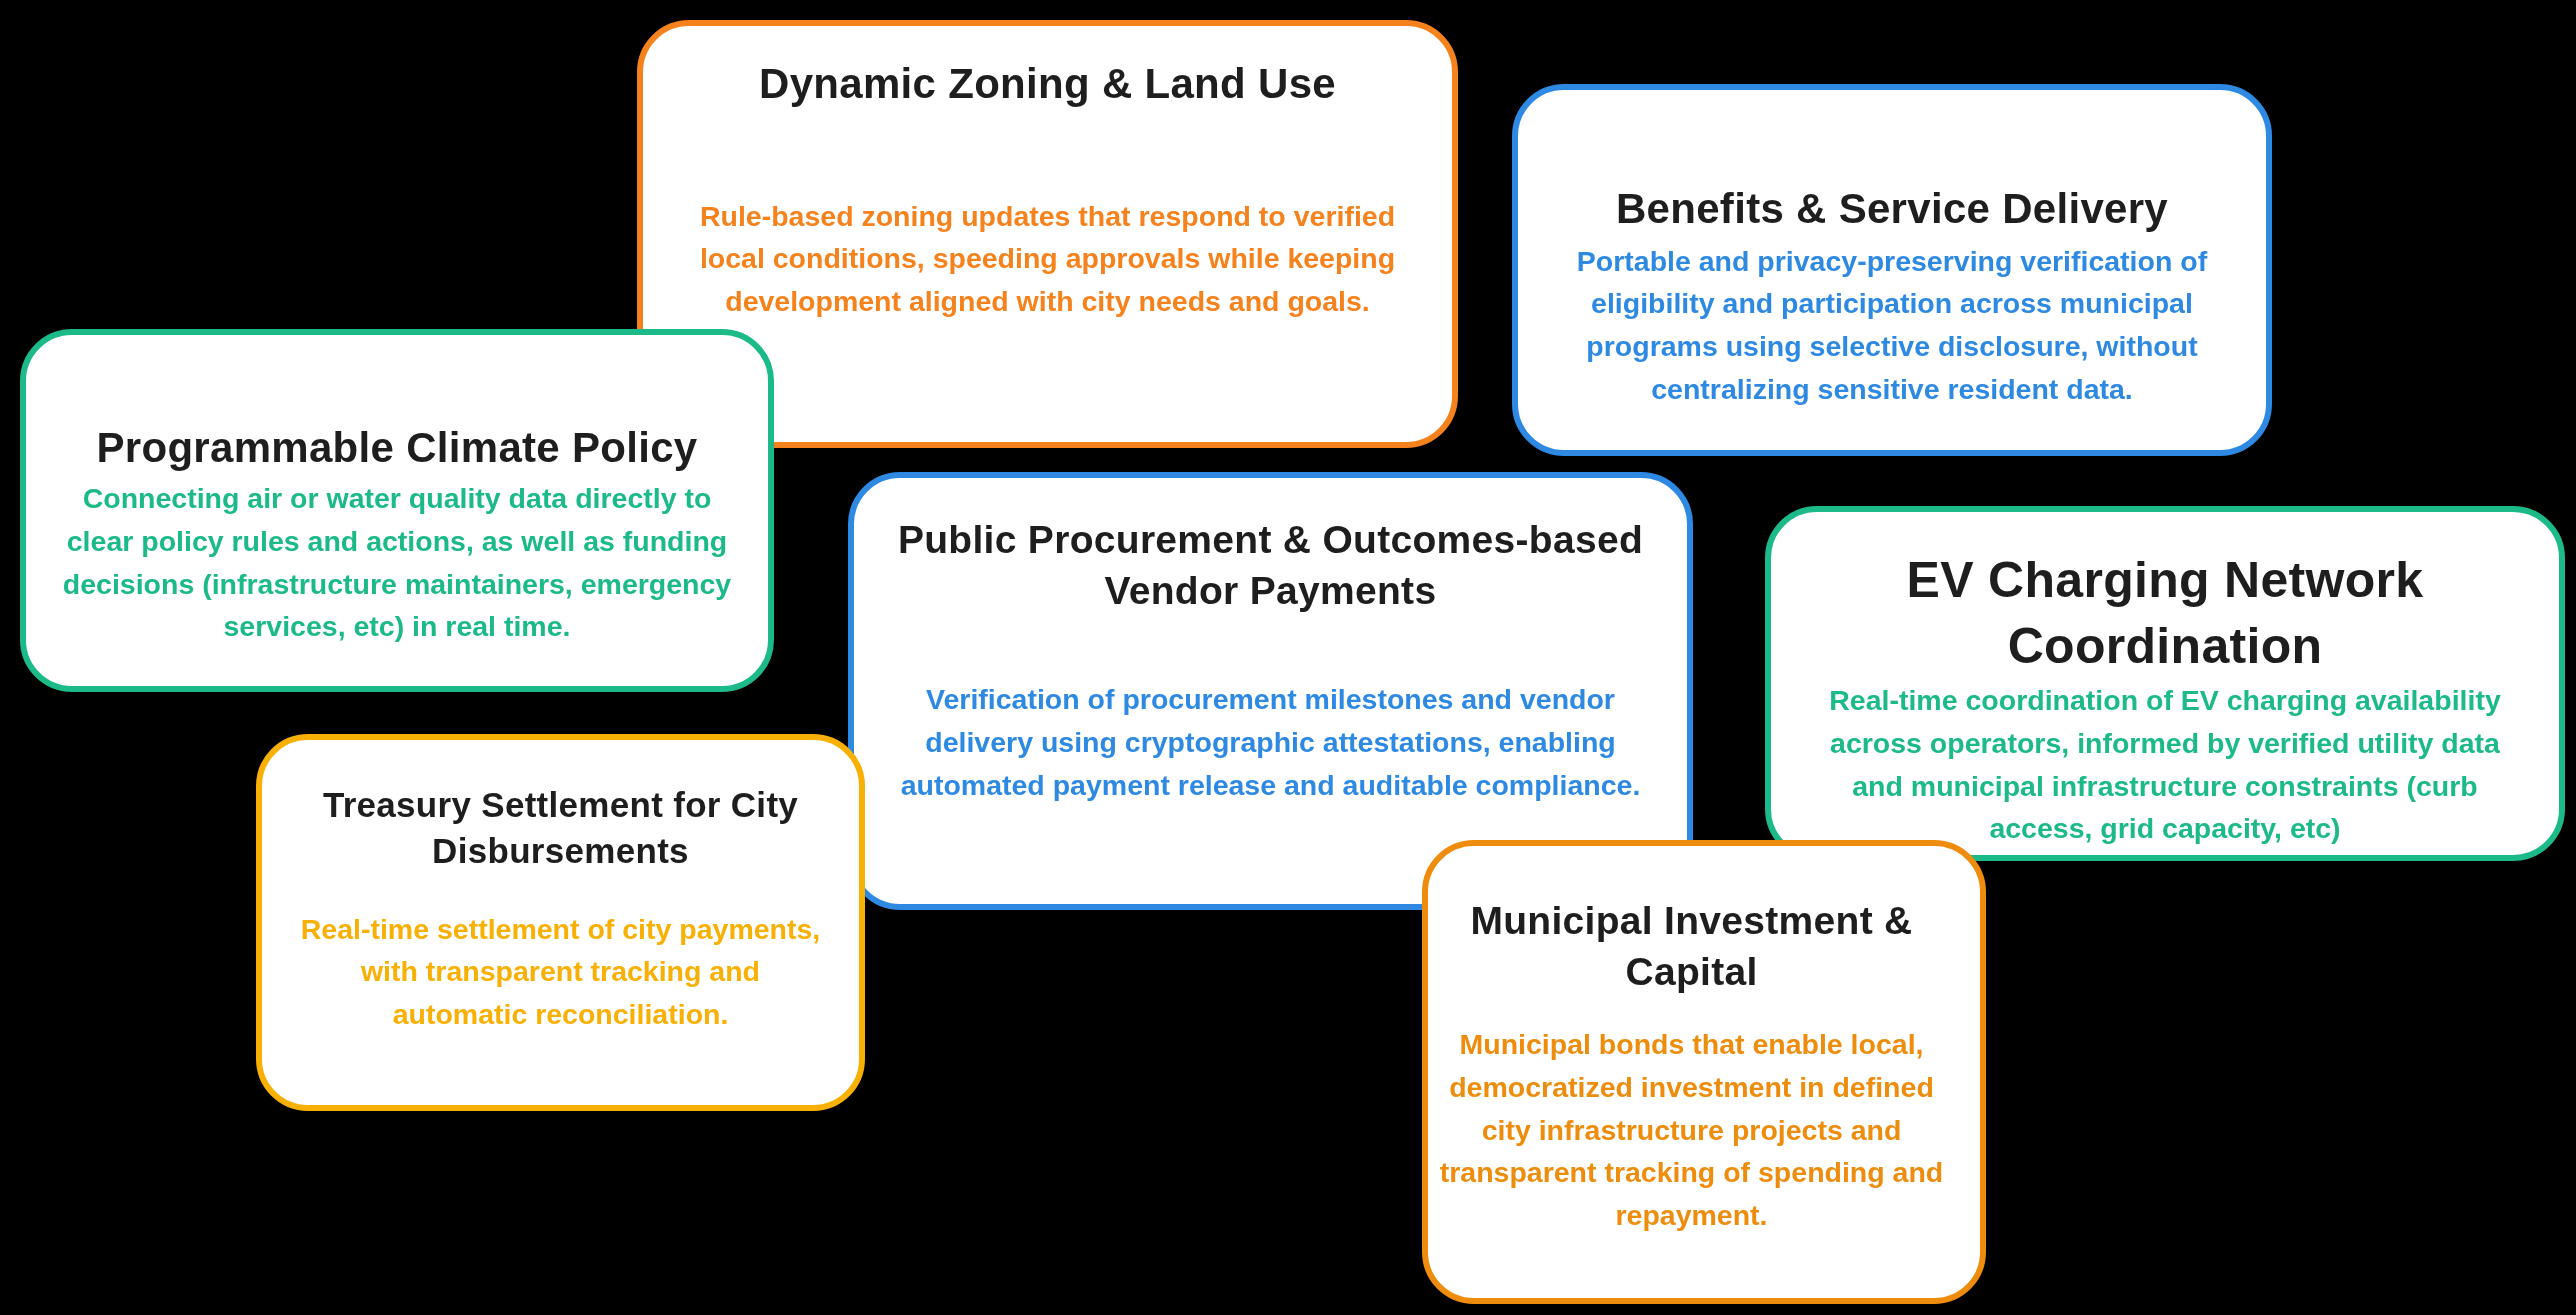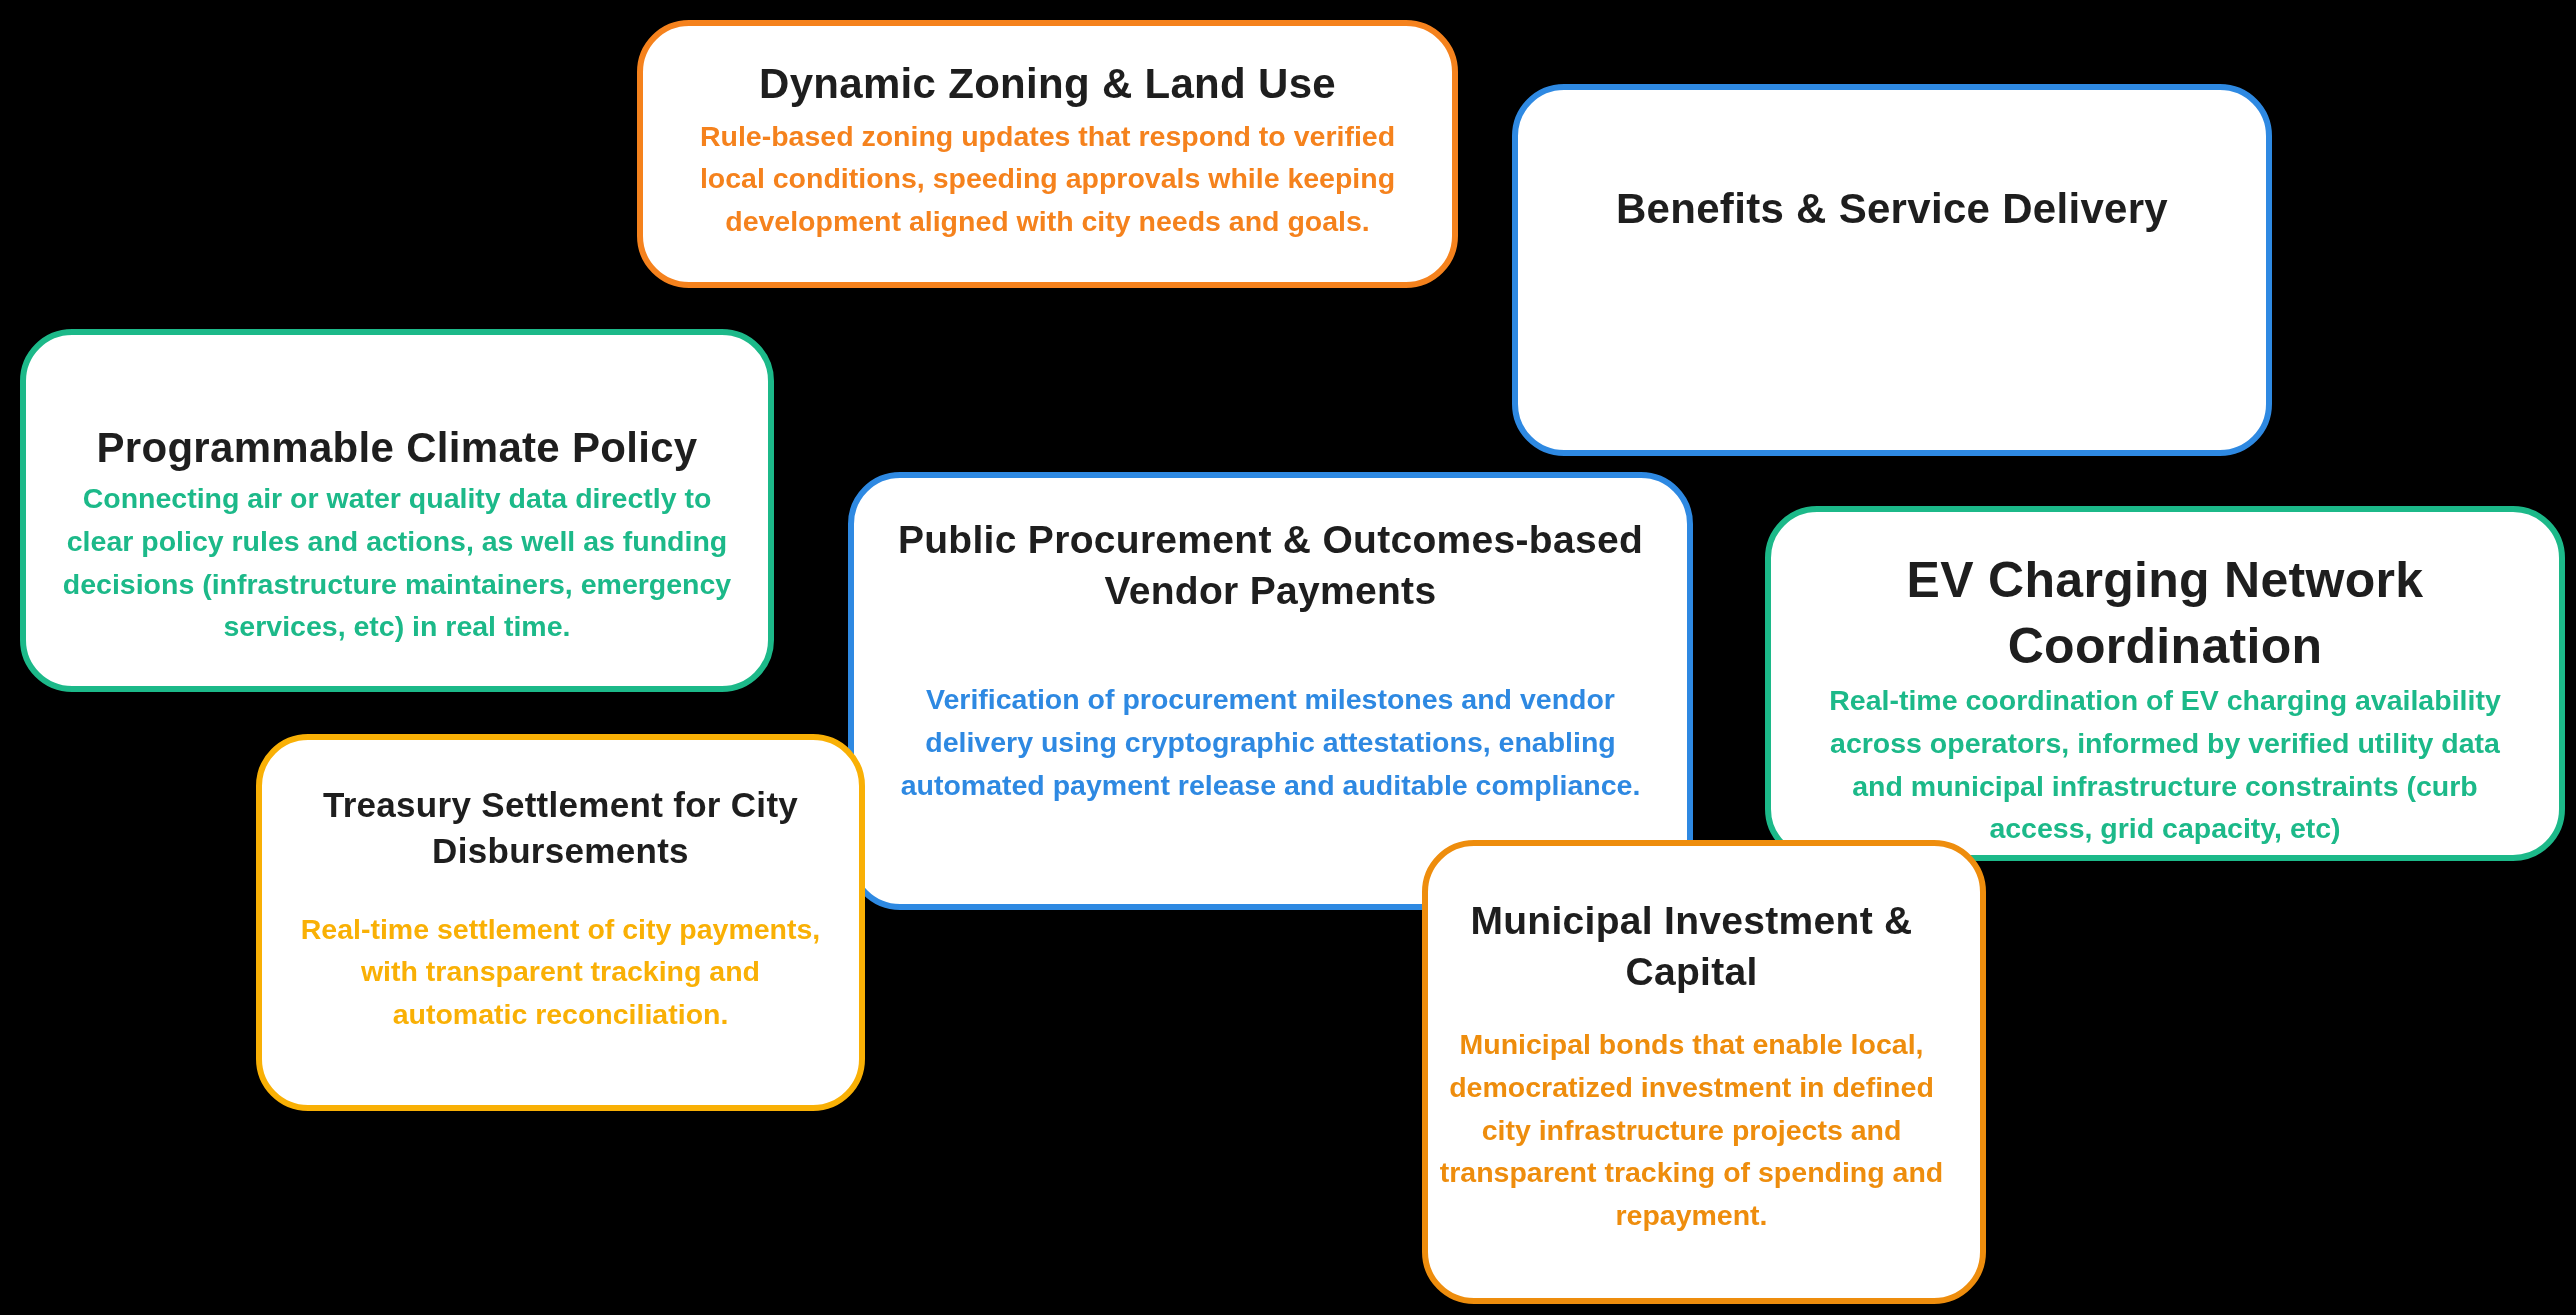--- a/index.html
+++ b/index.html
@@ -36,21 +36,21 @@
     justify-content:center;
   }
   .card-text{
     margin:0;
     color:var(--accent,#888);
     font-weight:600;
     font-size:28.5px;
     line-height:1.5;
   }
   
-  .c1{left:637px; top:20px;   width:821px; height:268px; z-index:1; padding-top:30px;}
+  .c1{left:637px; top:20px;   width:821px; height:428px; z-index:1; padding-top:30px;}
   .c1 .card-title{font-size:42px;}
   .c2{left:1512px; top:84px;  width:760px; height:372px; z-index:2; padding-top:91px;}
   .c2 .card-title{font-size:42px;}
   .c3{left:20px;   top:329px;  width:754px; height:363px; z-index:2; padding-top:85px;}
   .c3 .card-title{font-size:42px;}
   .c4{left:848px; top:472px;  width:845px; height:438px; z-index:1; padding-top:36px;}
   .c4 .card-title{font-size:39px;}
   .c5{left:1765px; top:506px;  width:800px; height:355px; z-index:3; padding-top:35px;}
   .c5 .card-title{font-size:50px;}
   .c6{left:256px;  top:734px; width:609px; height:377px; z-index:4; padding-top:42px;}
@@ -63,20 +63,23 @@
 
 <section class="card c1" style="--accent: #F5821D;">
   <h2 class="card-title">Dynamic Zoning &amp; Land Use</h2>
   <div class="card-bodywrap">
     <p class="card-text">Rule-based zoning updates that respond to verified local conditions, speeding approvals while keeping development aligned with city needs and goals.</p>
   </div>
 </section>
 
 <section class="card c2" style="--accent: #2E89E2;">
   <h2 class="card-title">Benefits &amp; Service Delivery</h2>
+  <div class="card-bodywrap">
+    <p class="card-text">Portable and privacy-preserving verification of eligibility and participation across municipal programs using selective disclosure, without centralizing sensitive resident data.</p>
+  </div>
 </section>
 
 <section class="card c3" style="--accent: #1CB989;">
   <h2 class="card-title">Programmable Climate Policy</h2>
   <div class="card-bodywrap">
     <p class="card-text">Connecting air or water quality data directly to clear policy rules and actions, as well as funding decisions (infrastructure maintainers, emergency services, etc) in real time.</p>
   </div>
 </section>
 
 <section class="card c4" style="--accent: #2E89E2;">

